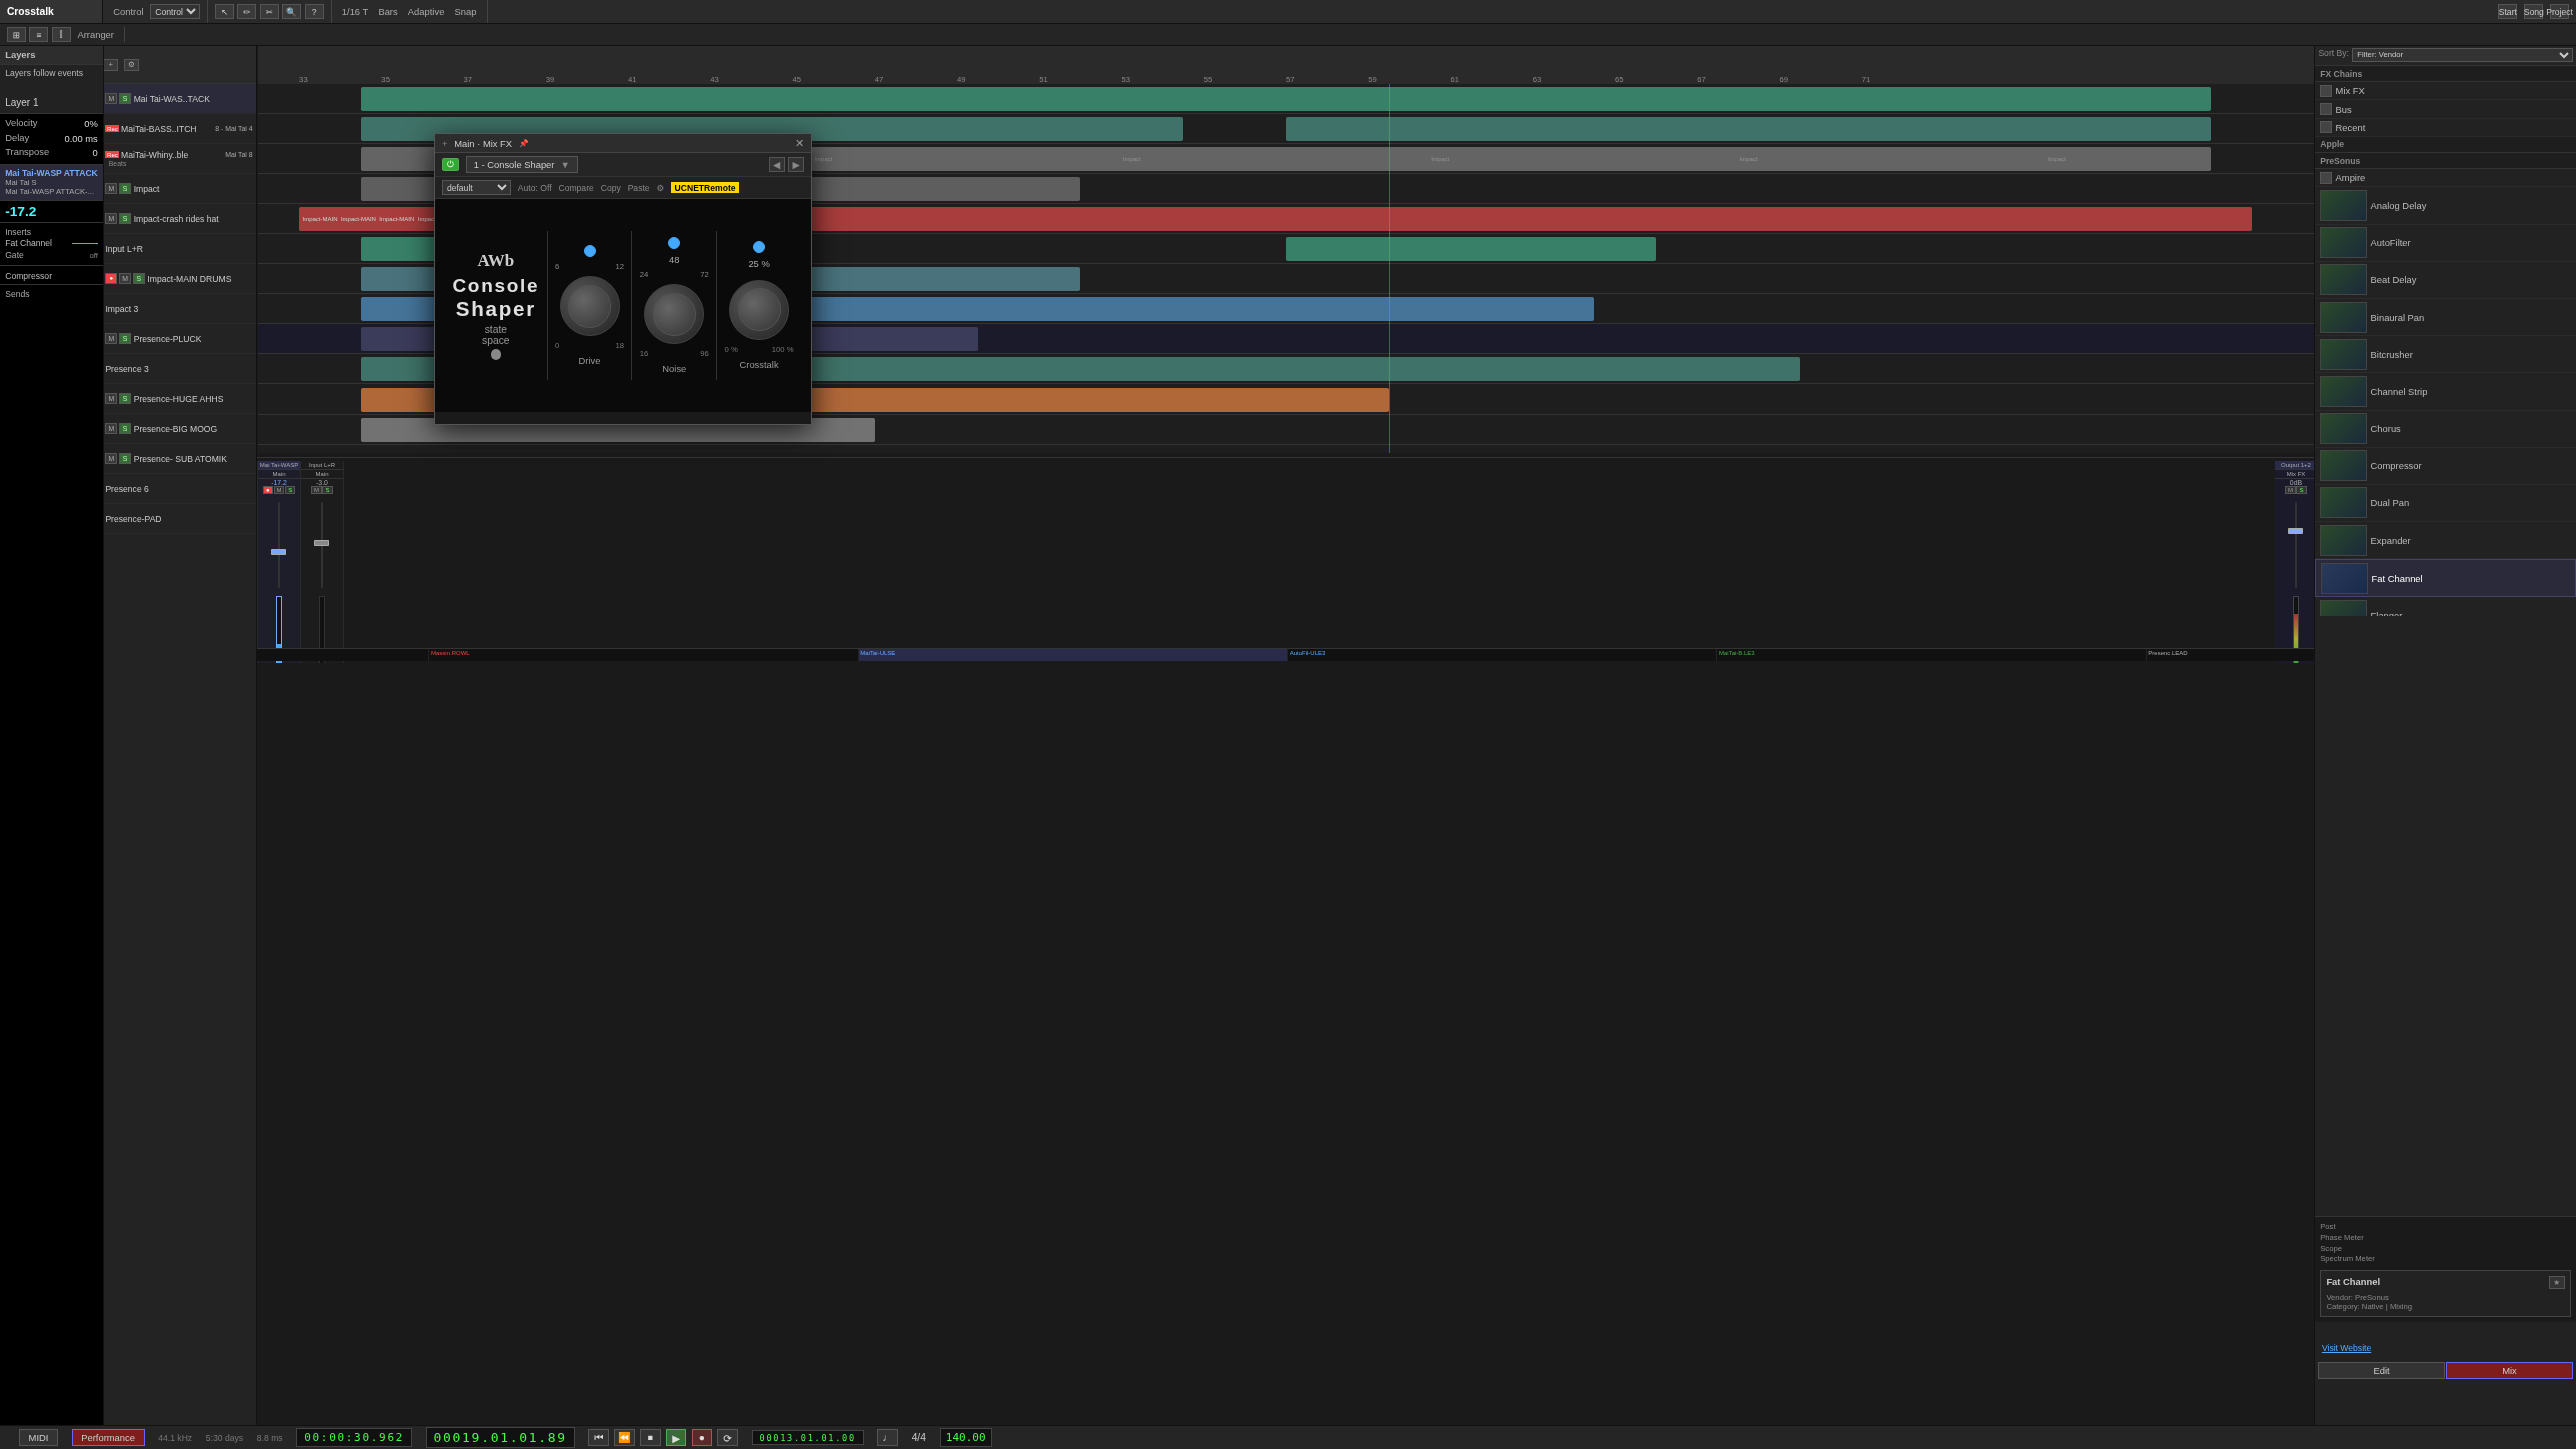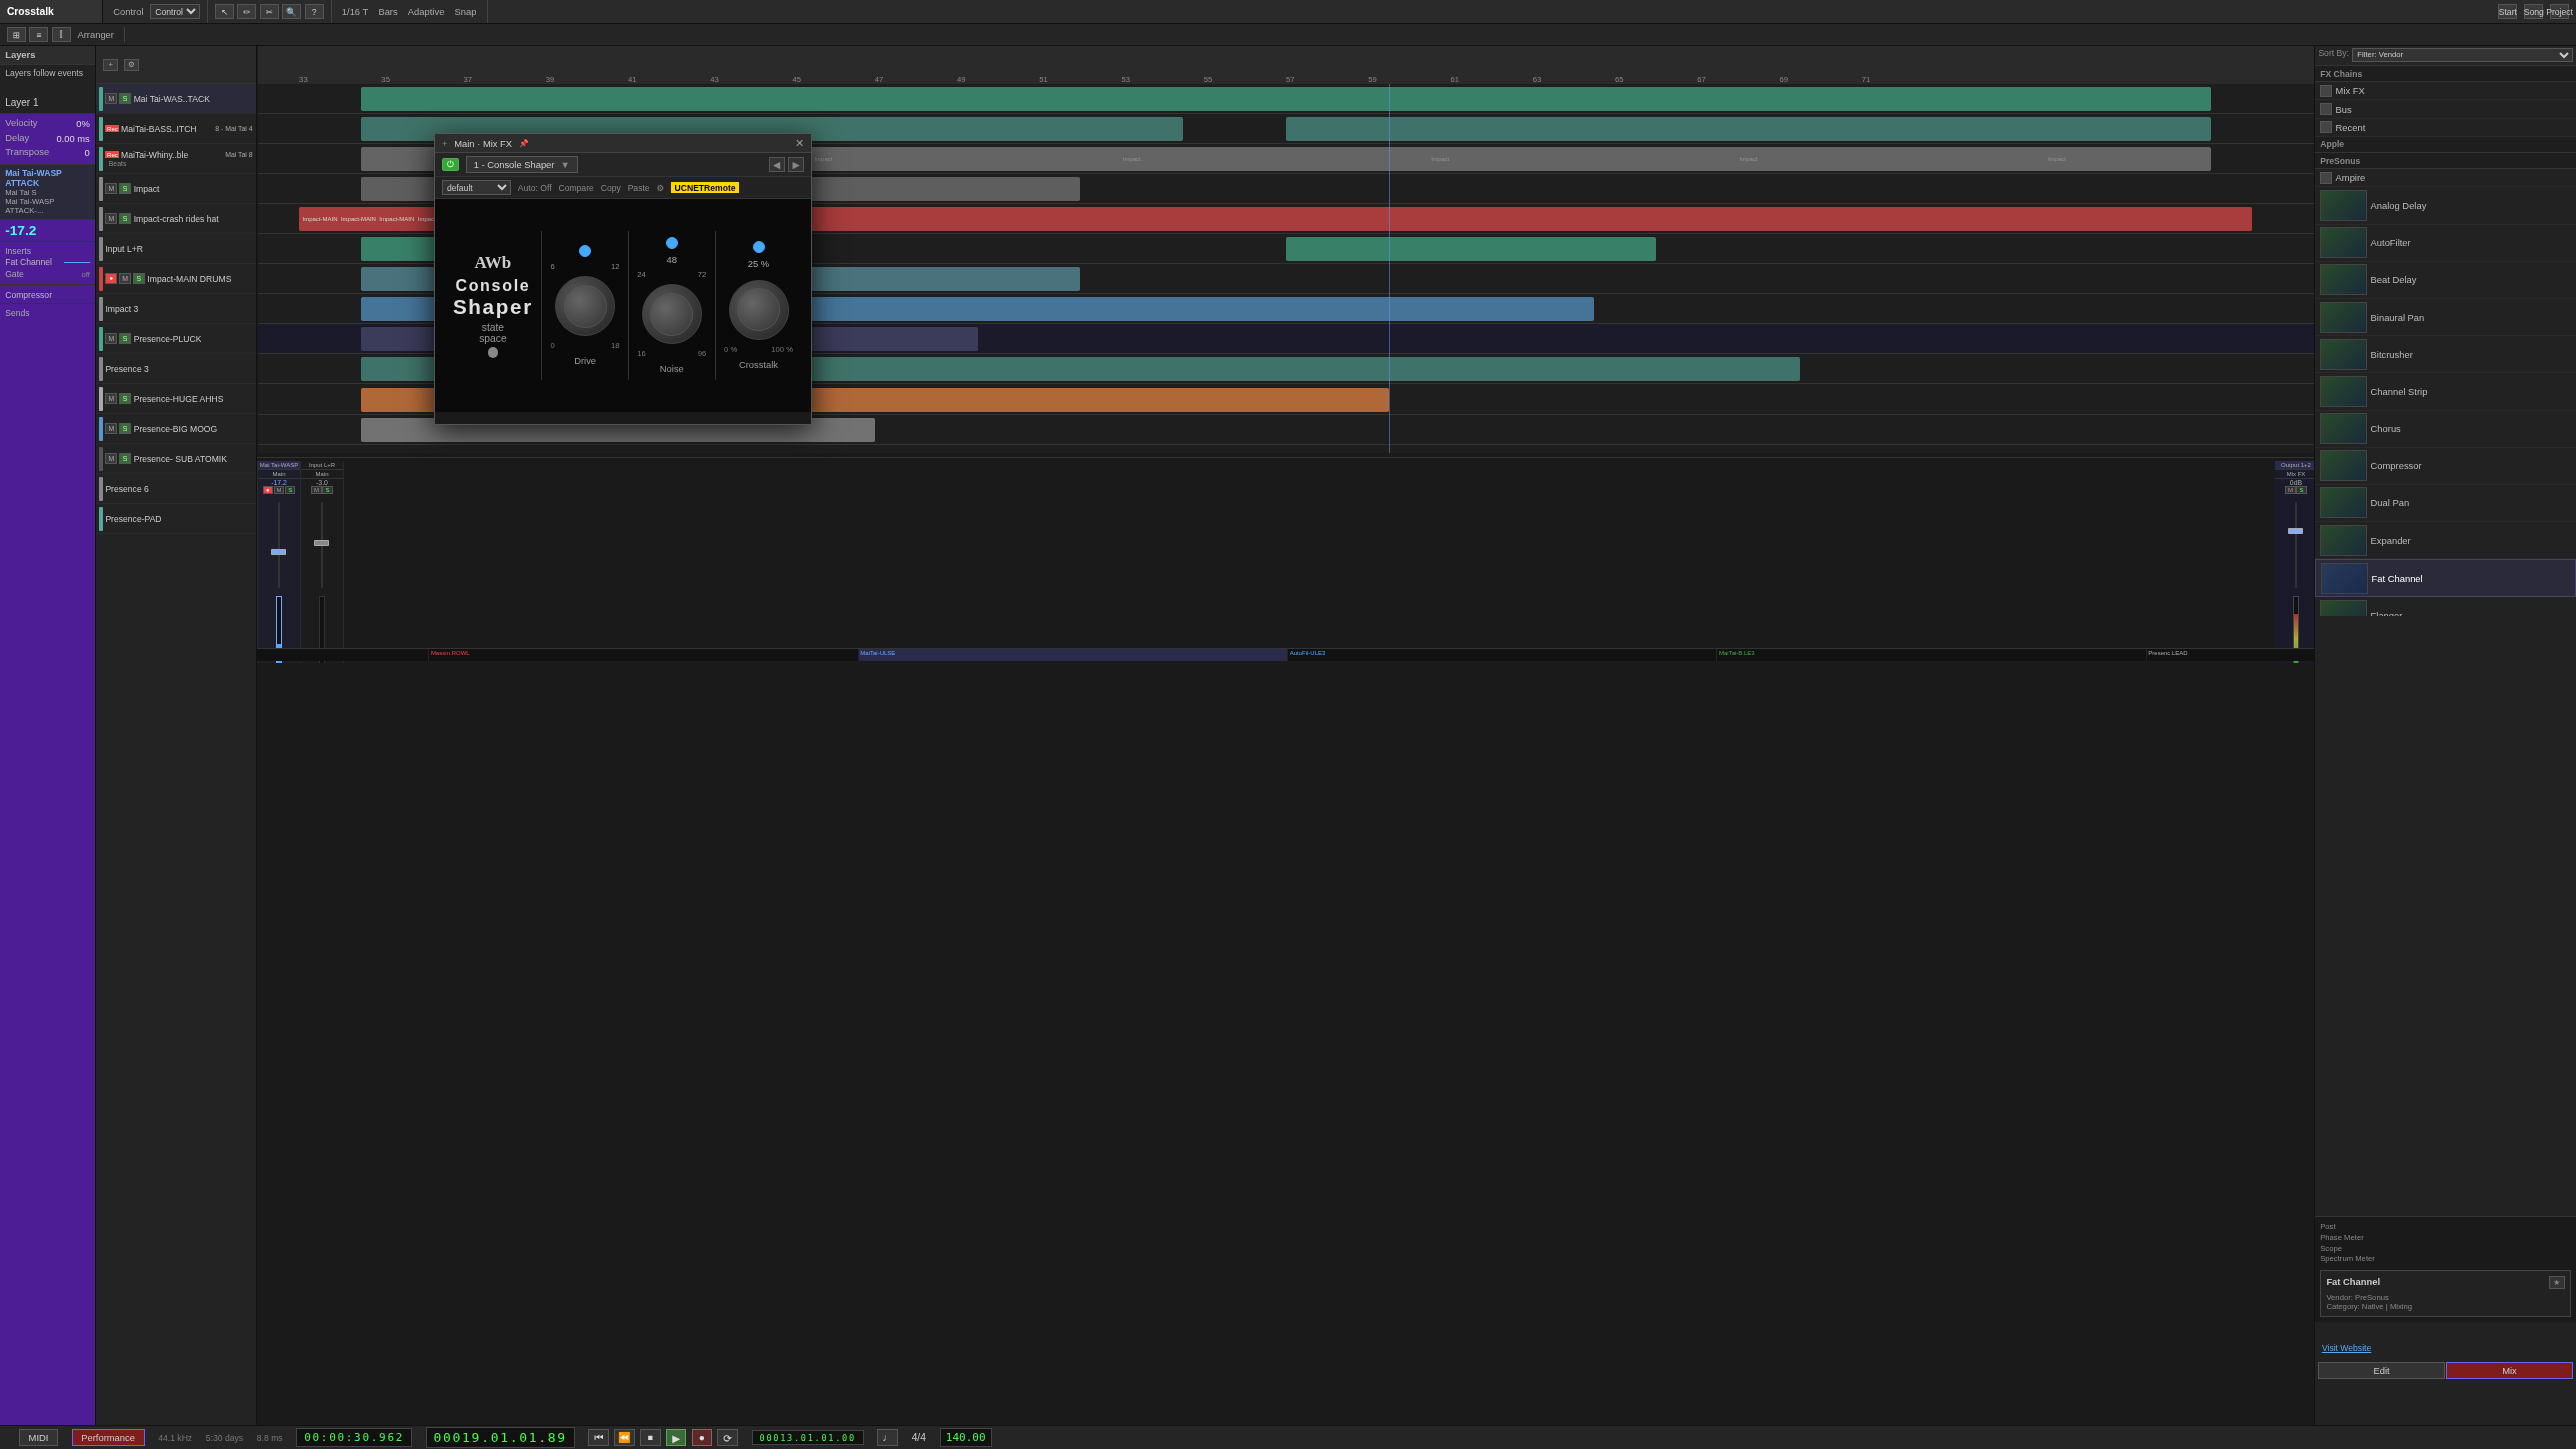--- a/index.html
+++ b/index.html
@@ -80,23 +80,23 @@
       align-items: center;
       border-bottom: 0.9px solid #111;
       z-index: 100;
     }
 
     
     .left-panel {
       position: absolute;
       top: 46px;
       left: 0;
-      width: 96px;
+      width: 104px;
       bottom: 24px;
-      background: #4c1d95;
+      background: #000000;
       border-right: 0.9px solid #111;
       z-index: 50;
     }
 
     
     .lp-section {
       border-bottom: 0.9px solid #333;
       padding: 3.4px 5.2px;
     }
     .lp-label {
@@ -1040,21 +1040,21 @@
     <div class="status-yellow">UCNETRemote</div>
   </div>
 
   <div class="plugin-body">
 
     <div class="cs-brand">
       <div style="font-size:17px;color:#ccc;font-weight:bold;font-family:serif;">
         <span>AWb</span>
       </div>
       <div style="text-align:center;">
-        <div style="color:#e0e0e0;font-size:16px;font-weight:bold;letter-spacing:1.7px;">Console</div>
+        <div style="color:#e0e0e0;font-size:19px;font-weight:bold;letter-spacing:1.7px;">Console</div>
         <div style="color:#e0e0e0;font-size:20.6px;font-weight:bold;letter-spacing:1.7px;">Shaper</div>
       </div>
       <div style="display:flex;flex-direction:column;align-items:center;color:#999;font-size:10.3px;">
         <span>state</span>
         <span>space</span>
         <div style="width:10.3px;height:10.3px;border-radius:50%;background:#888;margin-top:3.4px;"></div>
       </div>
     </div>
 
     <div class="knob-divider"></div>

